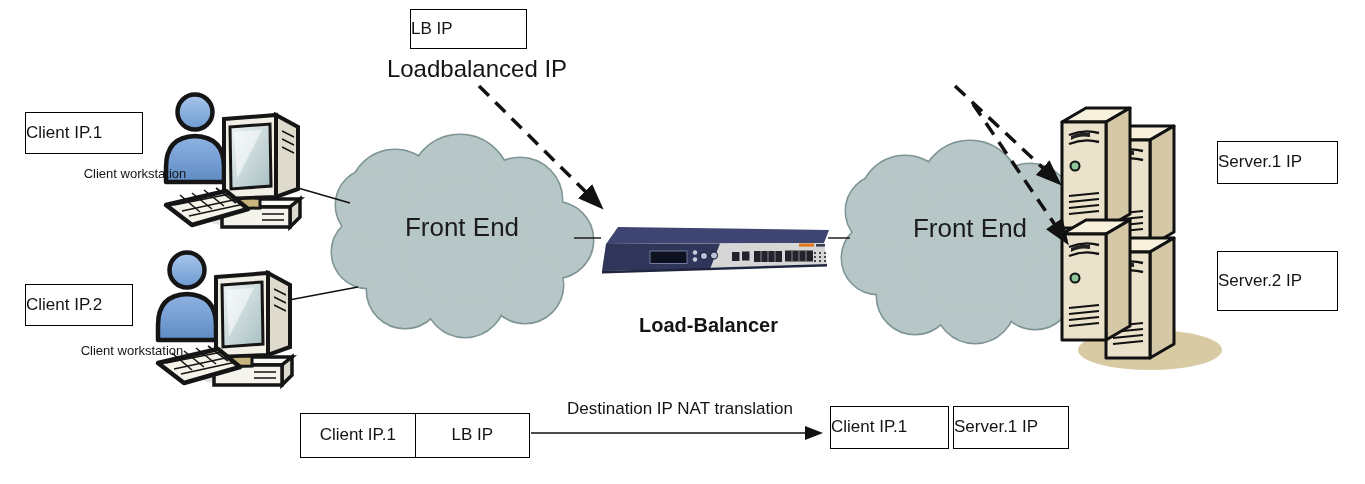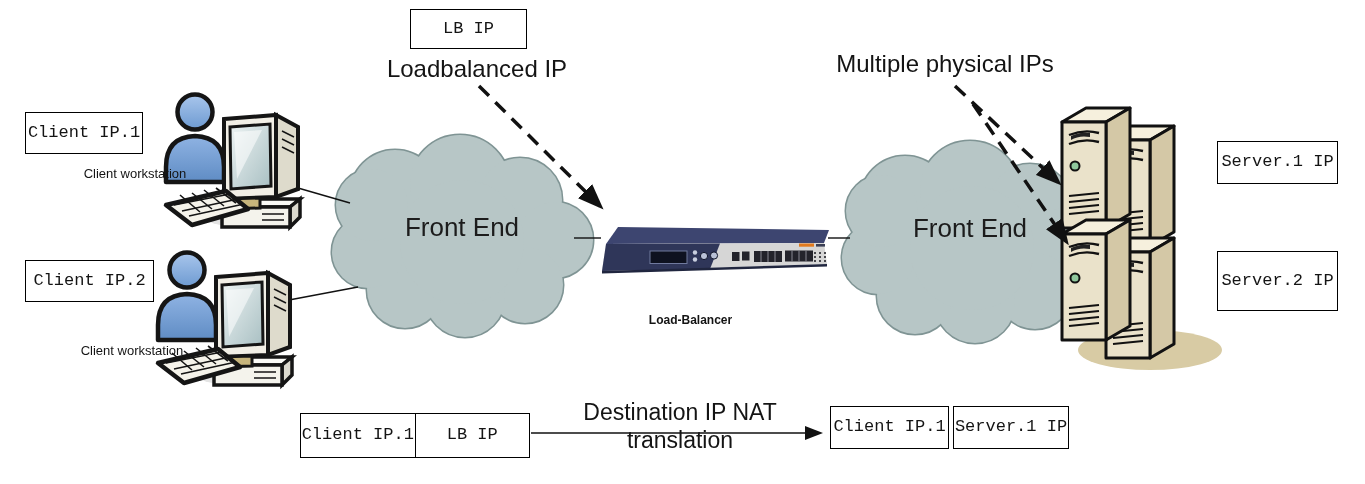--- a/index.html
+++ b/index.html
@@ -3,29 +3,29 @@
 <meta charset="utf-8">
 <style>
   html,body{margin:0;padding:0;background:#fff;}
   #stage{
     position:relative;width:1365px;height:484px;background:#ffffff;
     font-family:"Liberation Sans",sans-serif;color:#141414;overflow:hidden;
   }
   #art{position:absolute;left:0;top:0;}
   .box{
     position:absolute;background:#fff;border:1.4px solid #000;
-    display:flex;align-items:center;justify-content:center;
-    font-size:17px;line-height:1.1;text-align:center;box-sizing:border-box;font-family:Liberation Mono, monospace;
+    display:flex;align-items:center;
+    font-size:17px;line-height:1.1;text-align:center;box-sizing:border-box;
   }
   .lbl{position:absolute;text-align:center;line-height:1.2;}
   .cloud-lbl{font-size:26px;color:#1c1c1c;}
   .anno{font-size:24px;}
   .caption{font-size:13px;line-height:1.25;}
-  .bold-lbl{font-size:12px;font-weight:bold;}
-  .natlbl{font-size:23px;text-align:center;}
+  .bold-lbl{font-size:20px;font-weight:bold;text-align:right;}
+  .natlbl{font-size:17px;text-align:center;}
   .cells{display:flex;padding:0;}
   .cells .cell{flex:1;display:flex;align-items:center;justify-content:center;height:100%;}
   .cells .cell + .cell{border-left:1.4px solid #000;}
   .dash{stroke:#111;stroke-width:3.5;stroke-dasharray:14 9;fill:none;}
   .thin{stroke:#111;stroke-width:1.4;}
 </style>
 </head>
 <body>
 
 <div id="stage">
@@ -167,37 +167,36 @@
     <line class="dash" x1="479" y1="86" x2="600" y2="206" marker-end="url(#arrowBig)"></line>
     <line class="dash" x1="955" y1="86" x2="1058" y2="182" marker-end="url(#arrowBig)"></line>
     <line class="dash" x1="973" y1="104" x2="1066" y2="241" marker-end="url(#arrowBig)"></line>
 
     <line x1="531" y1="433" x2="820" y2="433" stroke="#111" stroke-width="1.6" marker-end="url(#arrowSm)"></line>
   </svg>
 
   <div class="box" style="left:25px;top:112px;width:118px;height:42px">
     <span>Client IP.1</span>
   </div>
-  <div class="box" style="left:25px;top:260px;width:129px;height:42px">
+  <div class="box" style="left:25px;top:284px;width:108px;height:42px">
     <span>Client IP.2</span>
   </div>
   <div class="box" style="left:410px;top:9px;width:117px;height:40px">
     <span>LB IP</span>
   </div>
   <div class="box" style="left:1217px;top:141px;width:121px;height:43px">
     <span>Server.1 IP</span>
   </div>
   <div class="box" style="left:1217px;top:251px;width:121px;height:60px">
     <span>Server.2 IP</span>
   </div>
 
   <div class="lbl caption" style="left:80px;top:166px;width:110px">Client workstation</div>
   <div class="lbl caption" style="left:77px;top:343px;width:110px">Client workstation</div>
   <div class="lbl anno" style="left:382px;top:55px;width:190px">Loadbalanced IP</div>
-  <div class="lbl anno" style="left:830px;top:50px;width:230px">Multiple physical IPs</div>
   <div class="lbl cloud-lbl" style="left:377px;top:212px;width:170px">Front End</div>
   <div class="lbl cloud-lbl" style="left:885px;top:213px;width:170px">Front End</div>
   <div class="lbl bold-lbl" style="left:603px;top:313px;width:175px">Load-Balancer</div>
 
   <div class="box cells" style="left:300px;top:413px;width:230px;height:45px">
     <div class="cell">Client IP.1</div>
     <div class="cell">LB IP</div>
   </div>
   <div class="lbl natlbl" style="left:550px;top:399px;width:260px">Destination IP NAT translation</div>
   <div class="box" style="left:830px;top:406px;width:119px;height:43px">

